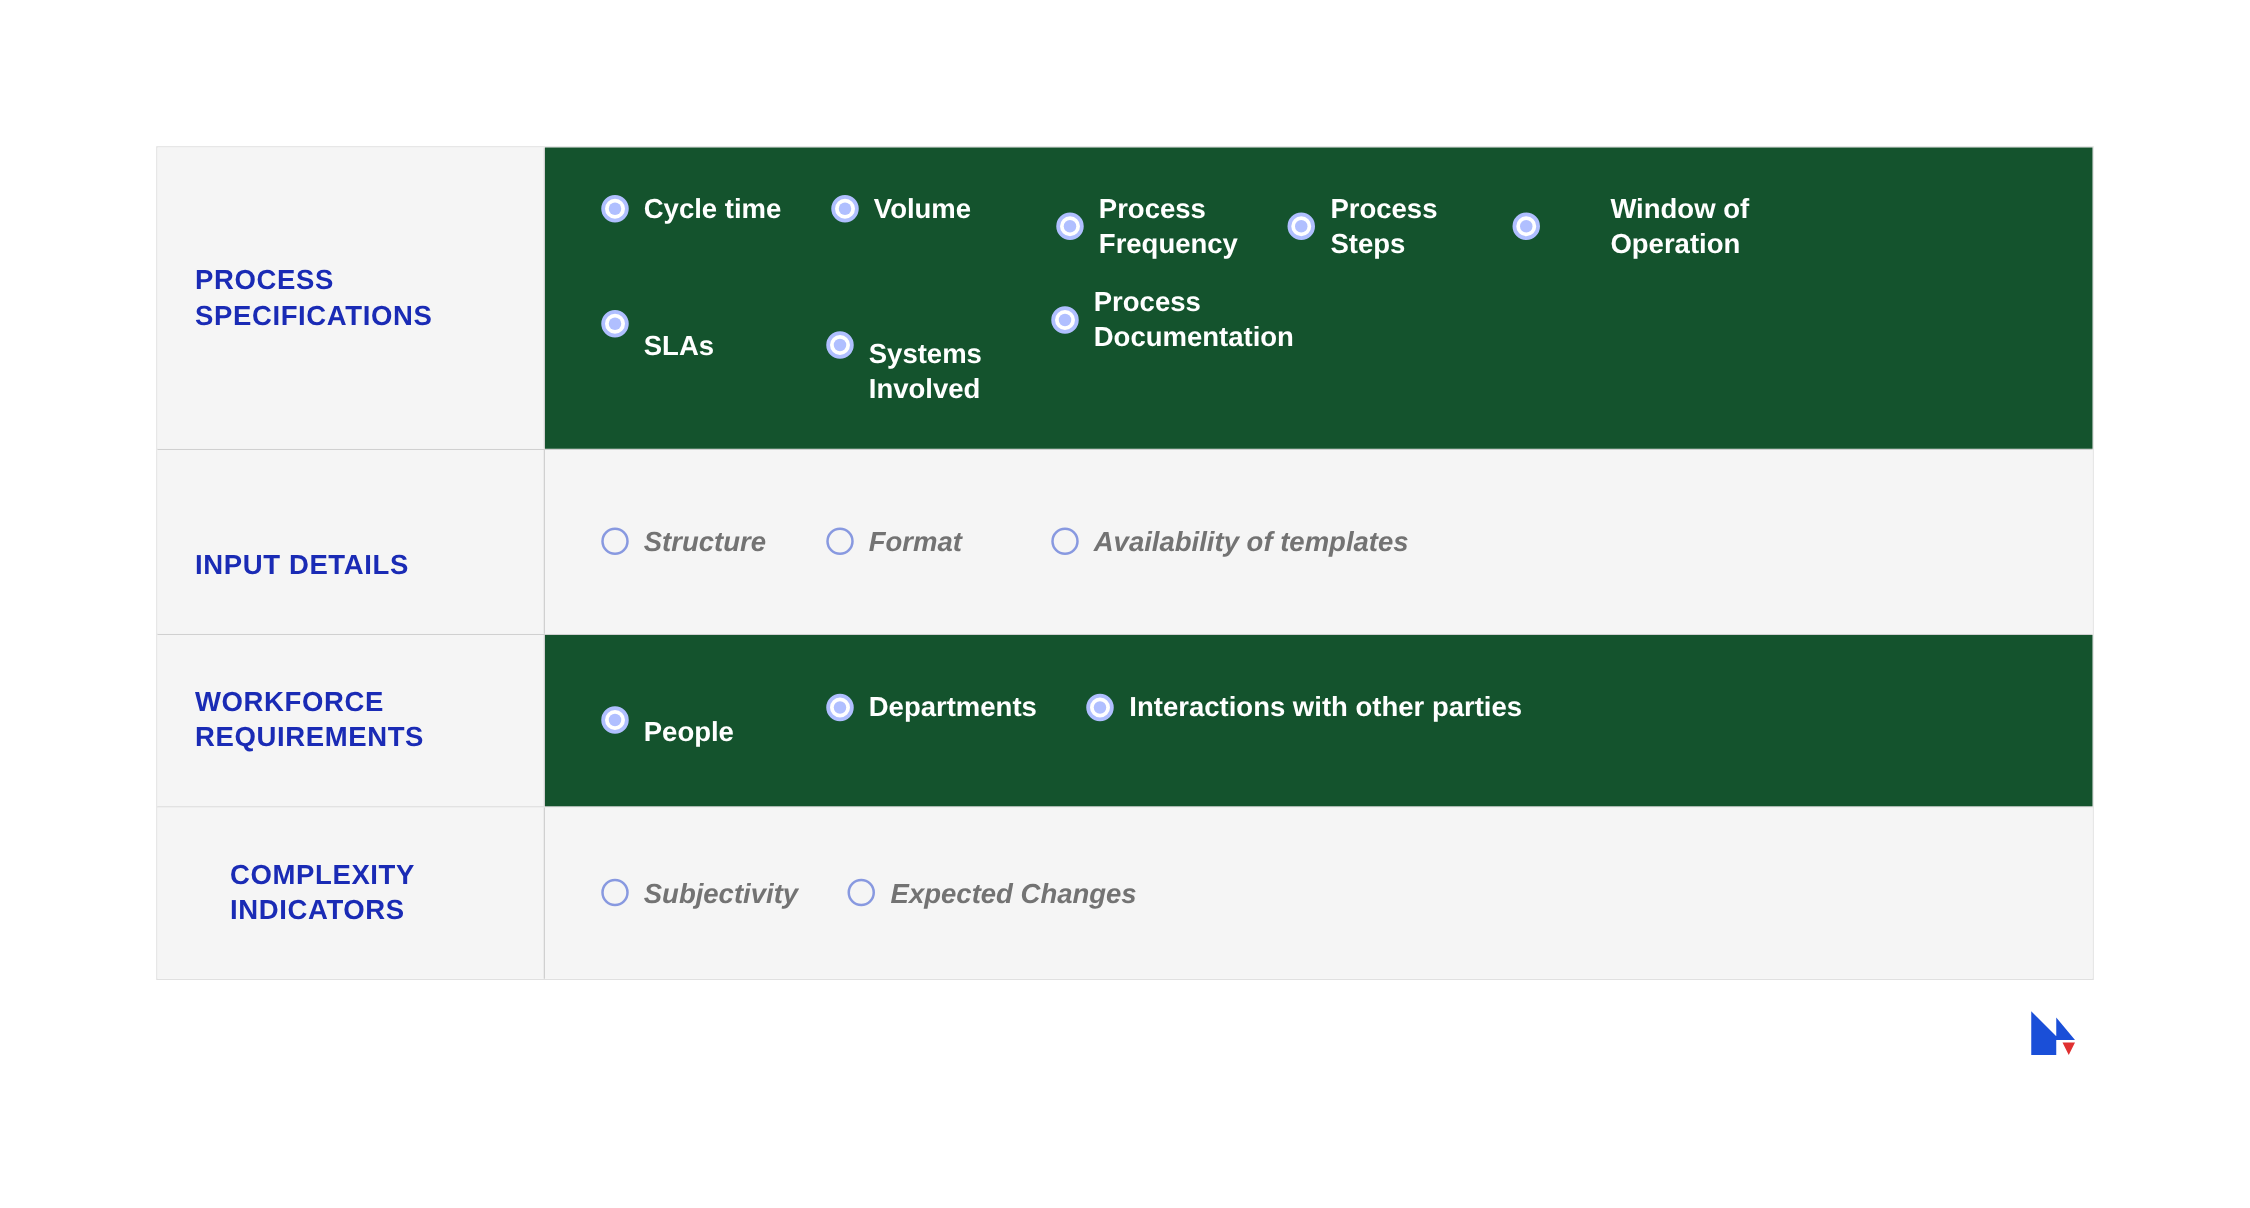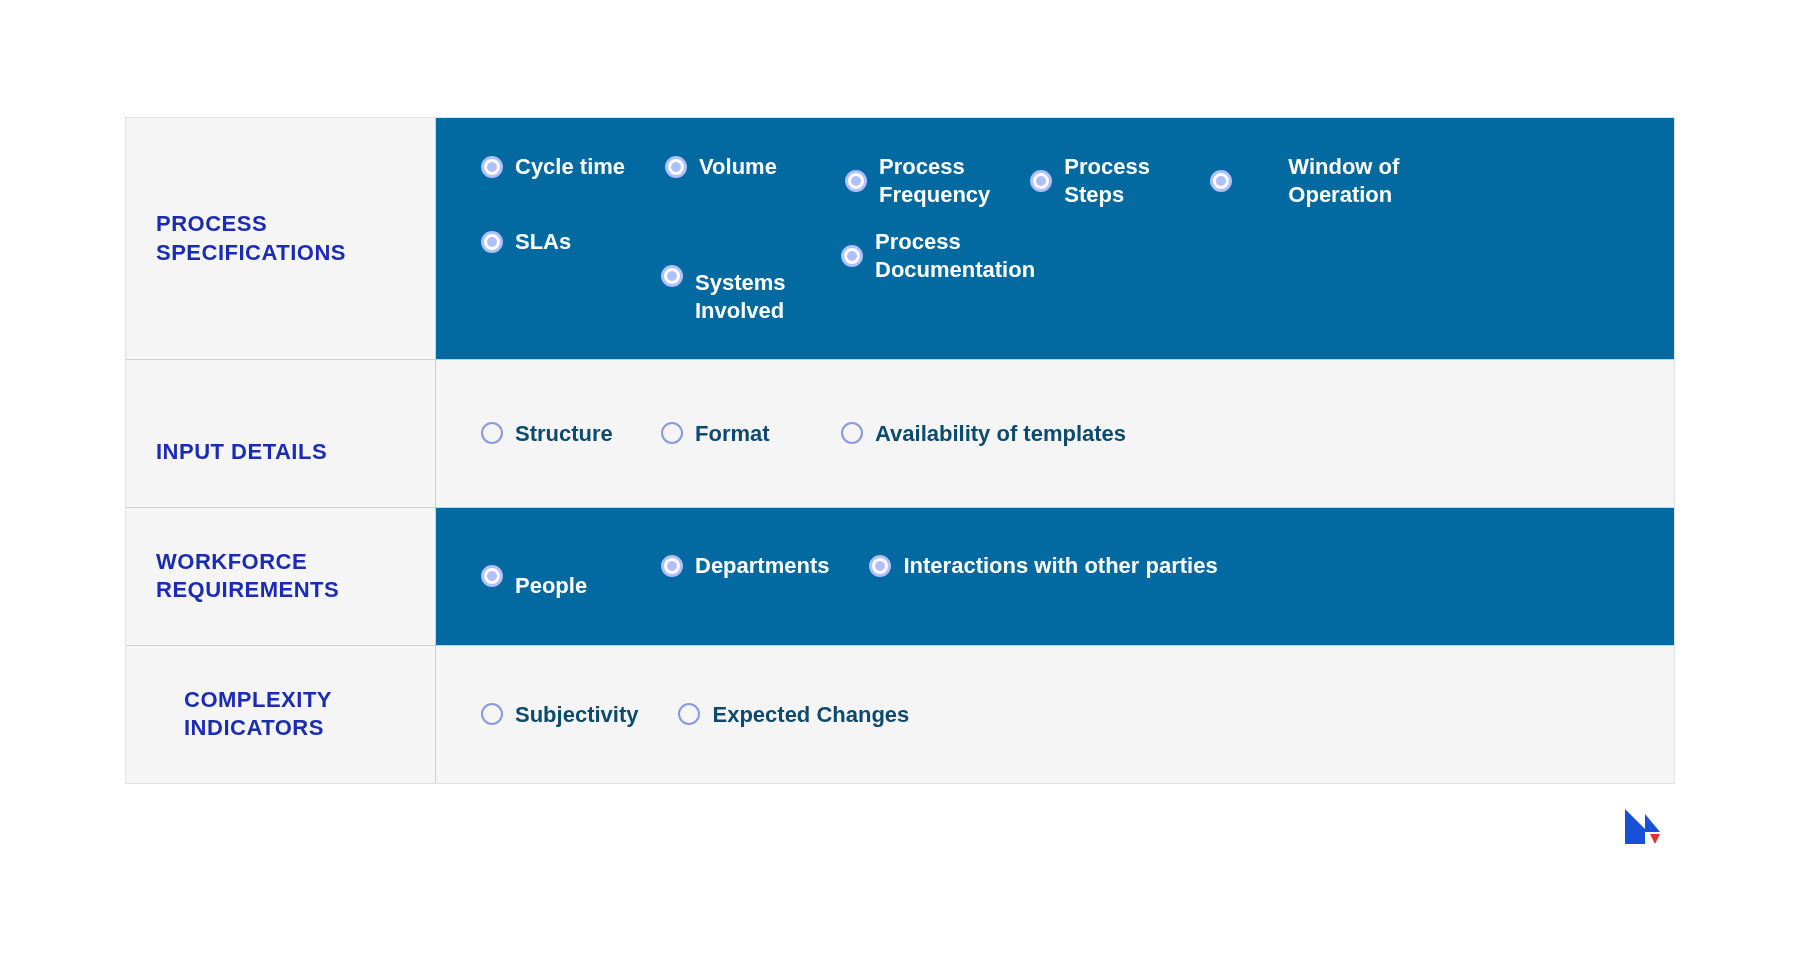--- a/index.html
+++ b/index.html
@@ -56,21 +56,21 @@
     .content-cell {
       flex: 1;
       padding: 35px 45px;
       display: flex;
       flex-wrap: wrap;
       align-items: center;
       gap: 20px 0;
     }
 
     .content-cell.dark {
-      background: #0369a1;
+      background: #14532d;
     }
 
     .content-cell.light {
       background: #f5f5f5;
     }
 
     .items-row {
       display: flex;
       flex-wrap: wrap;
       align-items: flex-start;
@@ -117,21 +117,22 @@
       font-size: 22px;
       font-weight: 600;
       line-height: 1.25;
     }
 
     .item-text.white {
       color: #fff;
     }
 
     .item-text.light-blue {
-      color: #0c4a6e;
+      color: #737373;
+      font-style: italic;
     }
 
     
     .logo-row {
       display: flex;
       justify-content: flex-end;
       padding: 15px 20px;
       background: #fff;
     }
 
@@ -185,21 +186,21 @@
               </div>
               <div class="item-text white" style="white-space: pre-line; margin-left: 44px;">Window of
 Operation</div>
             </div>
           </div>
           <div class="items-row">
             <div class="item">
               <div class="bullet bullet-filled">
                 <div class="bullet-filled-inner"></div>
               </div>
-              <div class="item-text white" style="white-space: pre-line;">SLAs</div>
+              <div class="item-text white" style="white-space: pre-line; margin-top: 35px;">SLAs</div>
             </div>
             <div class="item">
               <div class="bullet bullet-filled">
                 <div class="bullet-filled-inner"></div>
               </div>
               <div class="item-text white" style="white-space: pre-line; margin-top: 41px;">Systems
 Involved</div>
             </div>
             <div class="item">
               <div class="bullet bullet-filled">

